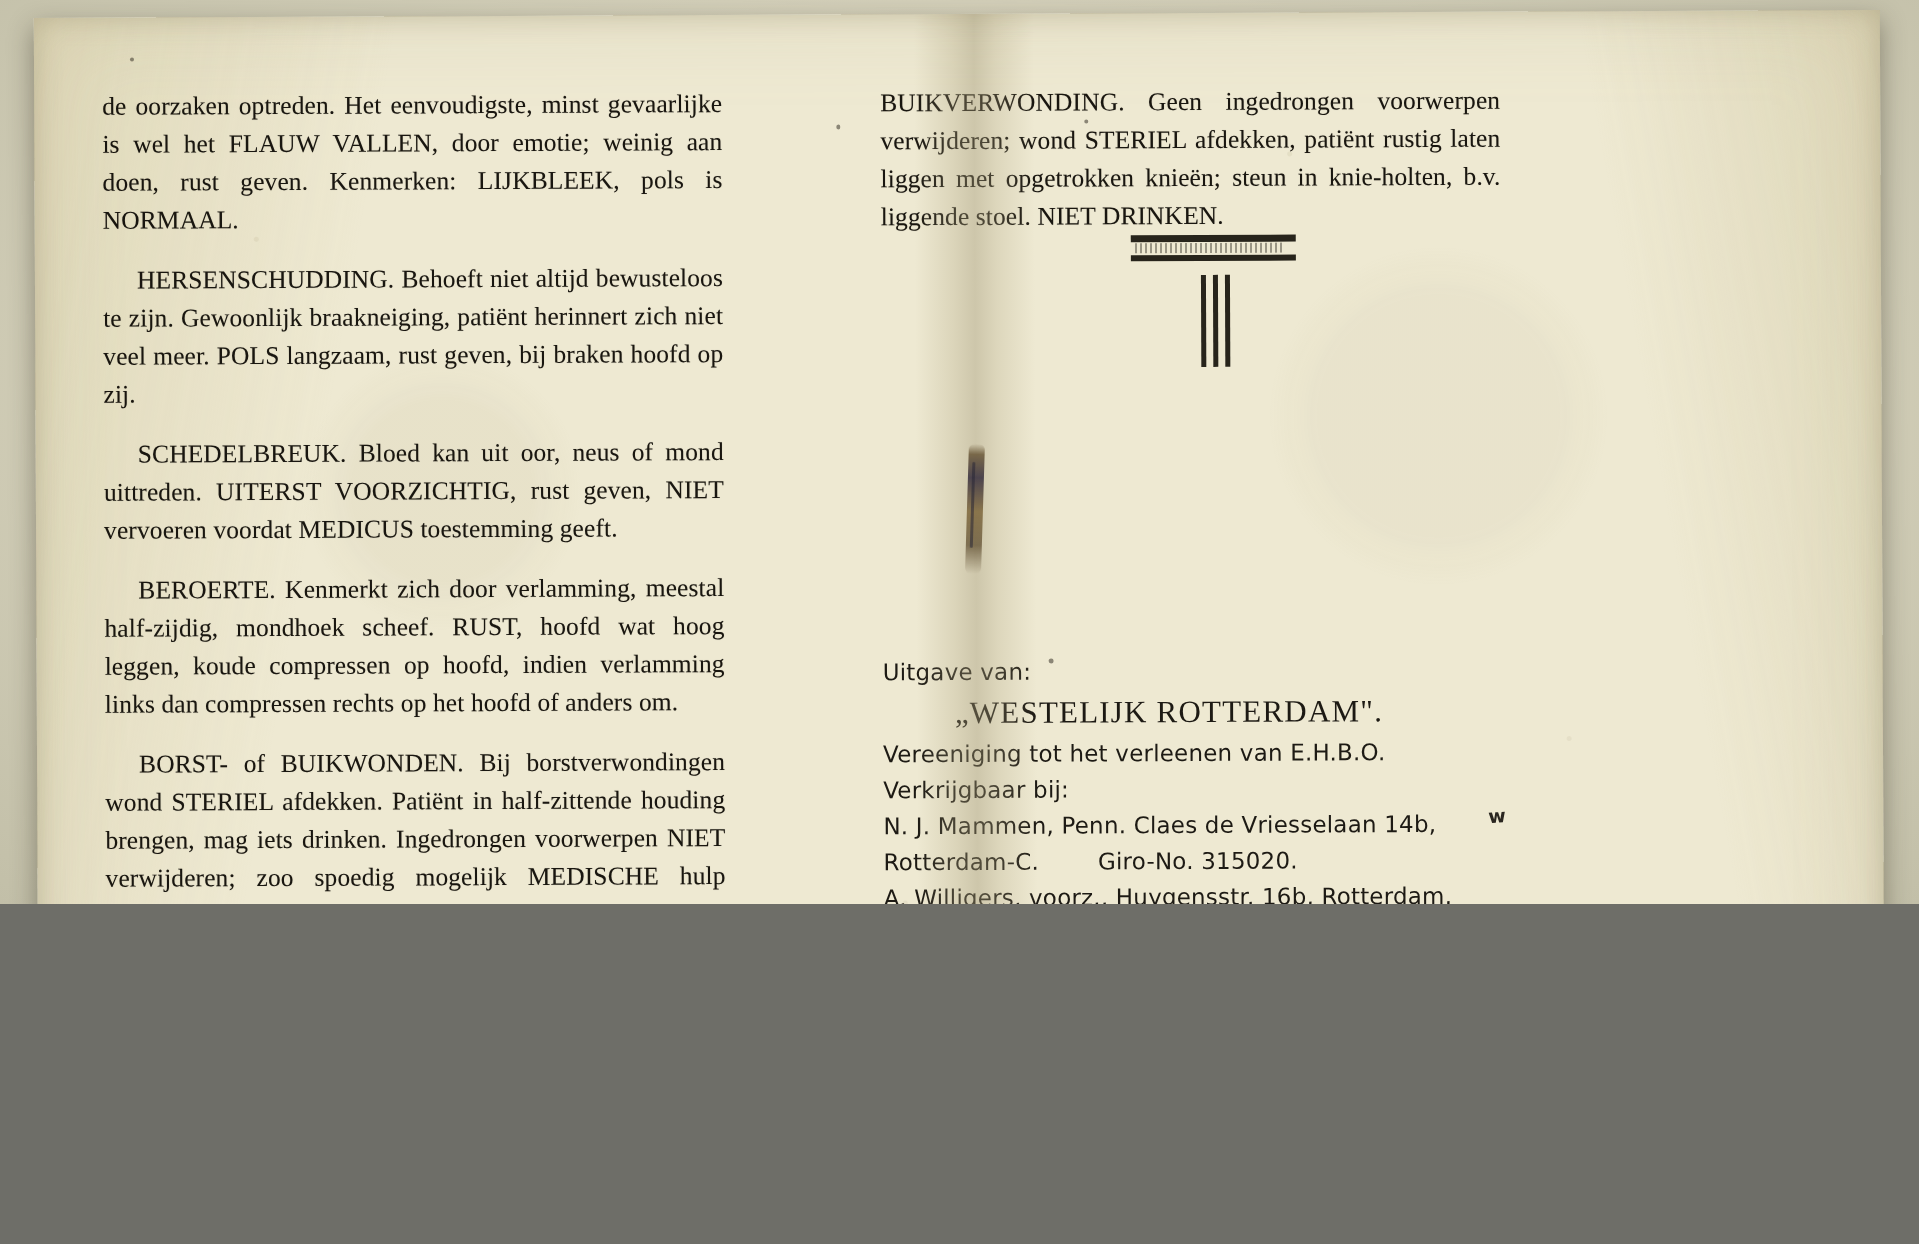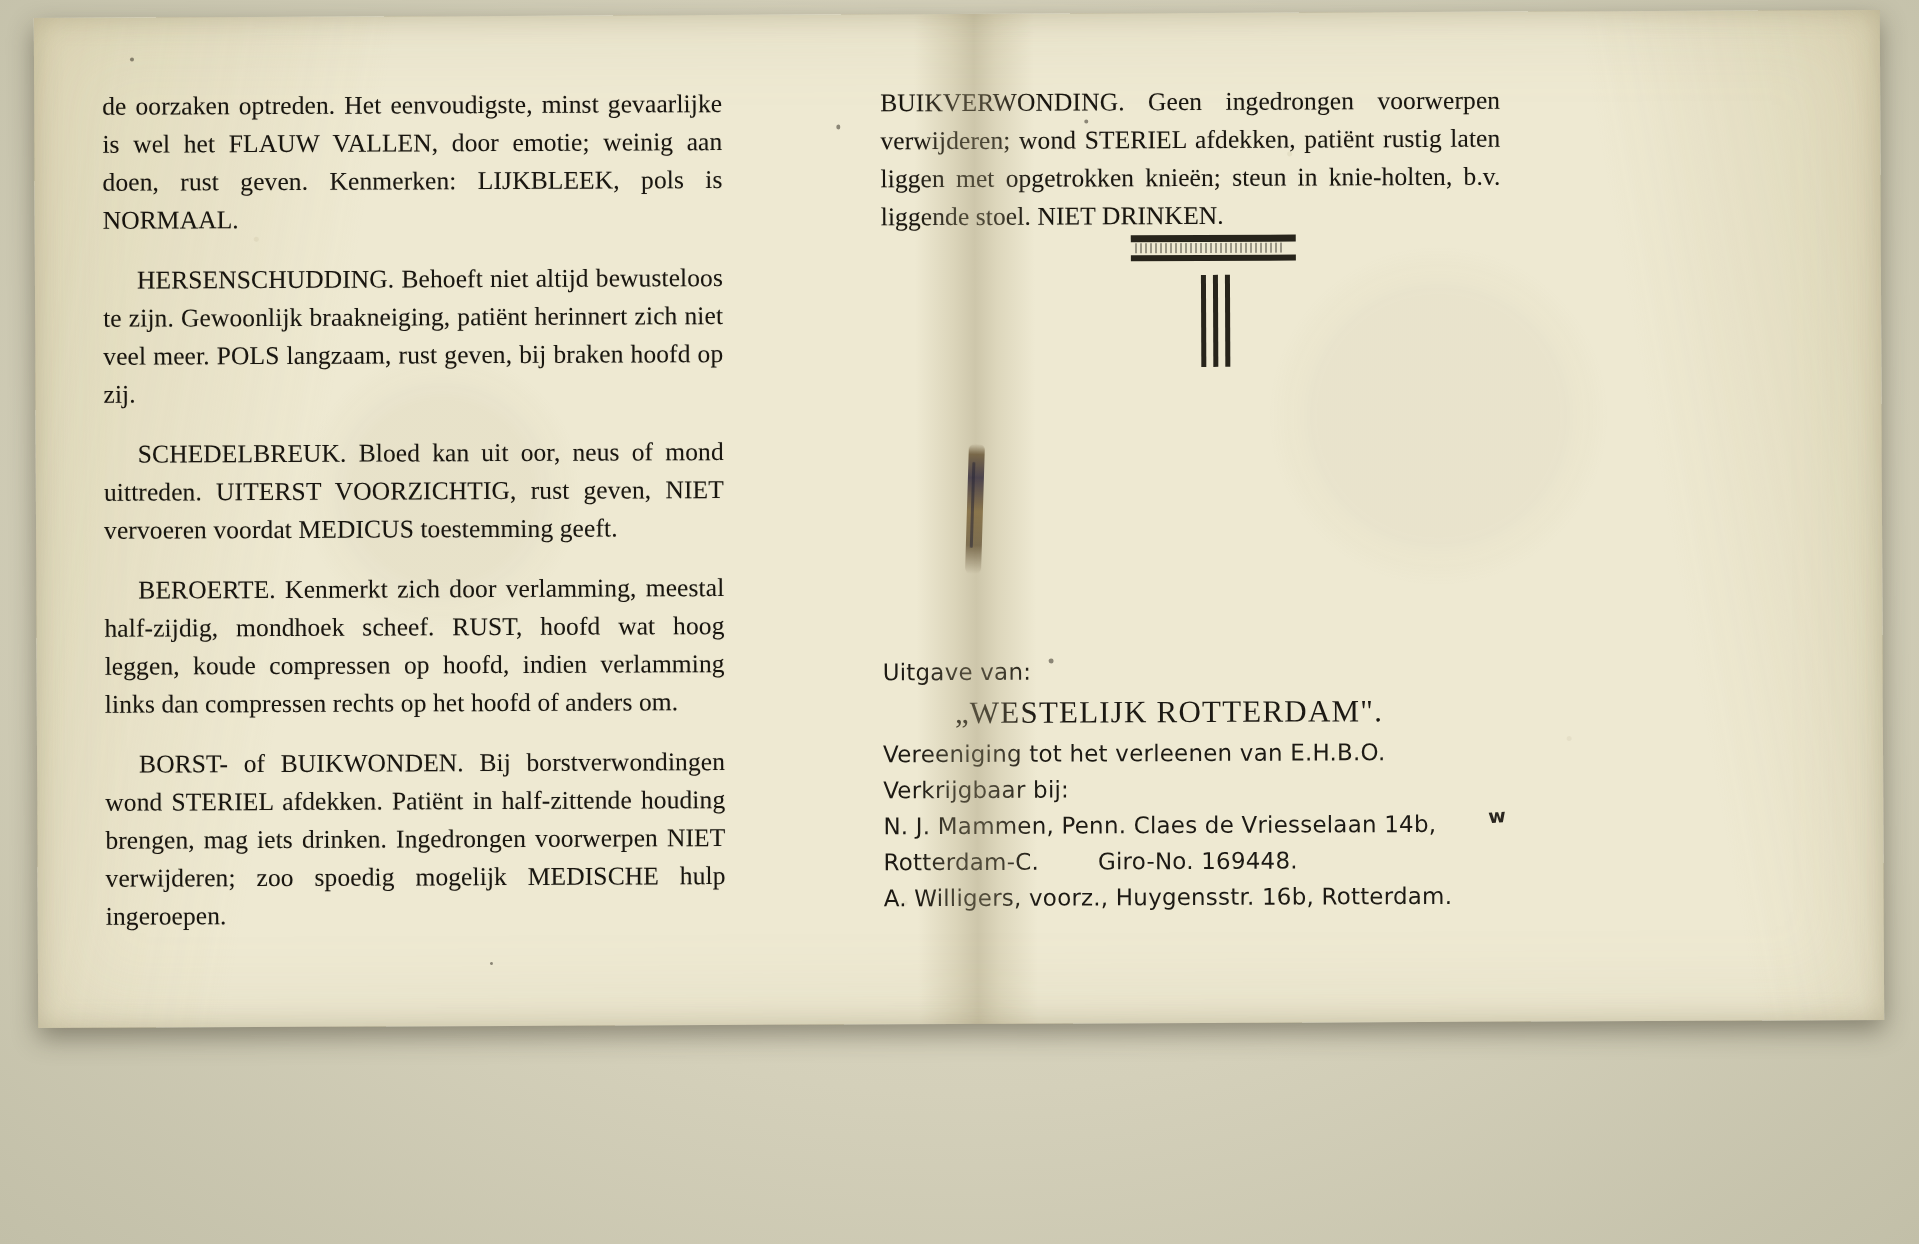--- a/index.html
+++ b/index.html
@@ -4,21 +4,21 @@
 <title>Scanned booklet spread</title>
 <style>
   html, body {
     margin: 0;
     padding: 0;
     background: #6e6e68;
   }
   #scan {
     position: relative;
     width: 1919px;
-    height: 1244px;
+    height: 904px;
     overflow: hidden;
     font-family: "Liberation Serif", serif;
     background: #0f766e;
   }
 
   
   .backdrop {
     position: absolute;
     inset: 0;
     background:
@@ -248,21 +248,21 @@
 
       <div class="publisher">
         <div class="pub-line">Uitgave van:</div>
         <div class="pub-title">„WESTELIJK ROTTERDAM".</div>
         <div class="pub-line">Vereeniging tot het verleenen van E.H.B.O.</div>
         <div class="pub-line">Verkrijgbaar bij:</div>
         <div class="pub-line">N. J. Mammen, Penn. Claes de Vriesselaan 14b,</div>
         <div class="pub-line">
           <span>Rotterdam-C.</span>
           <span style="display:inline-block;width:44px"></span>
-          <span>Giro-No. 169448.</span>
+          <span>Giro-No. 315020.</span>
         </div>
         <div class="pub-line">A. Willigers, voorz., Huygensstr. 16b, Rotterdam.</div>
       </div>
 
       <div class="pencil-mark">w</div>
     </div>
 
     <div class="gutter"></div>
     <div class="staple"></div>
 

